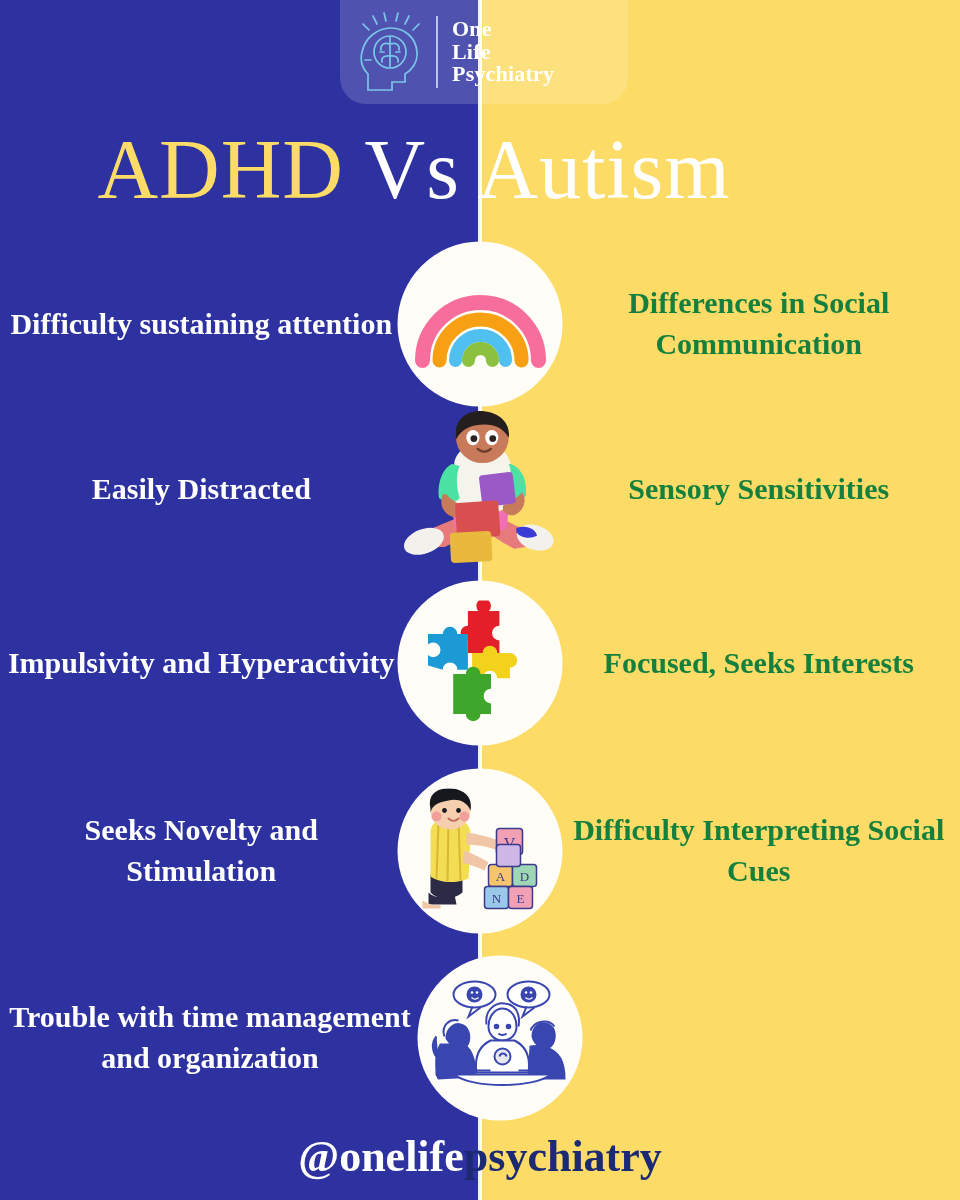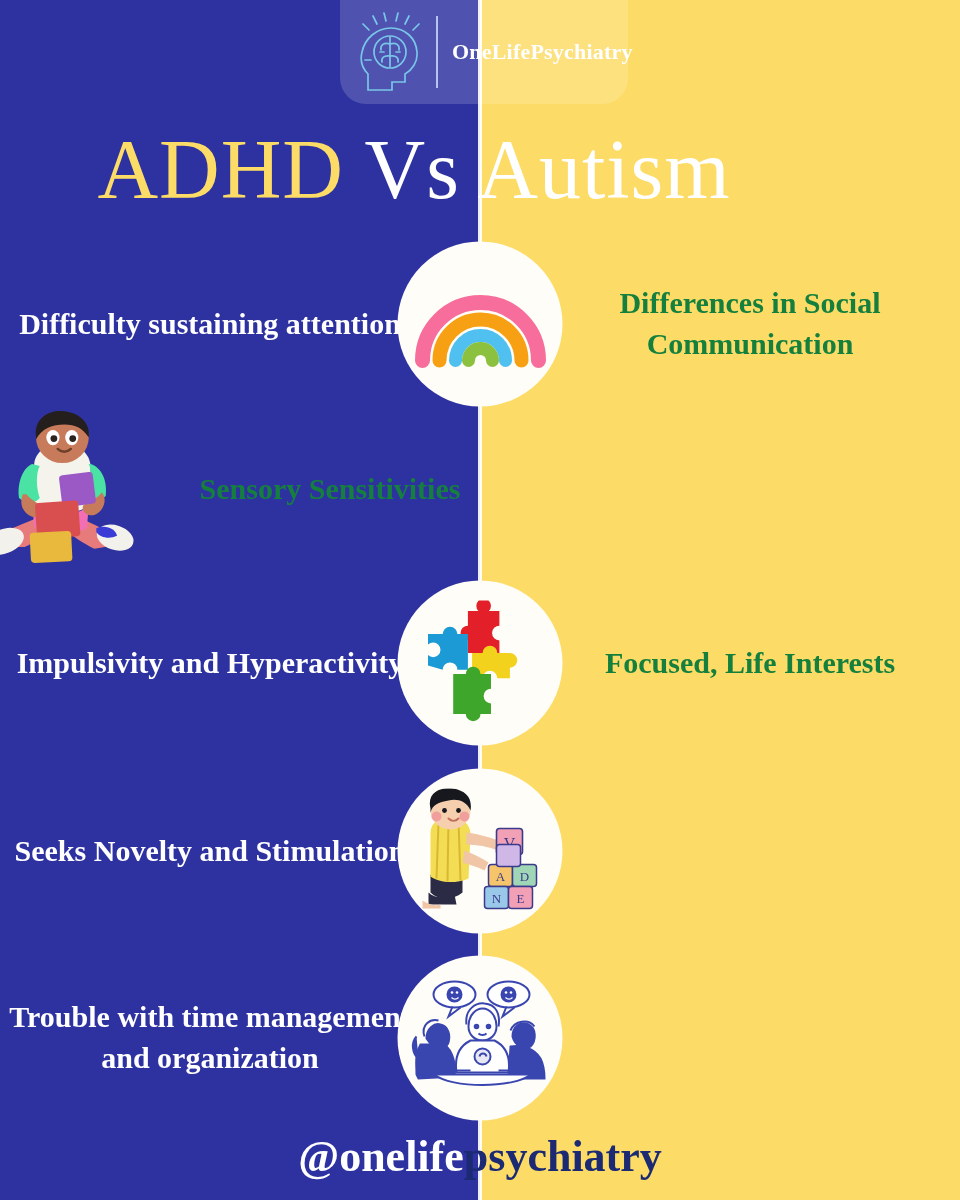--- a/index.html
+++ b/index.html
@@ -49,21 +49,21 @@
   }
   .logo-mark { width: 74px; height: 80px; flex: 0 0 74px; }
   .logo-divider {
     width: 2px; height: 72px;
     background: #b9c4ee;
     margin: 0 14px 0 4px;
     flex: 0 0 2px;
   }
   .logo-words {
     display: flex;
-    flex-direction: row;
+    flex-direction: column;
     justify-content: center;
     line-height: 1.02;
   }
   .logo-words span {
     color: #ffffff;
     font-weight: 700;
     font-size: 22px;
     letter-spacing: .2px;
     white-space: nowrap;
   }
@@ -83,20 +83,21 @@
   .title .t-vs   { color: #ffffff; }
   .title .t-aut  { color: #ffffff; }
 
   
   .row {
     position: absolute;
     left: 0;
     width: 960px;
     display: flex;
     align-items: center;
+    gap: 20px;
   }
   .cell {
     width: 420px;
     text-align: center;
     font-weight: 700;
     font-size: 30px;
     line-height: 1.36;
     padding: 0 6px;
     box-sizing: border-box;
   }
@@ -189,20 +190,21 @@
             <path d="M45 86 A25 25 0 0 1 95 86" stroke="#4FC0F0" stroke-width="13"></path>
             <path d="M58 86 A12 12 0 0 1 82 86" stroke="#8CC13F" stroke-width="13"></path>
           </g>
         </svg>
       </div>
     </div>
     <div class="cell cell-right">Differences in Social Communication</div>
   </div>
 
   <div class="row" style="top:404px; height:170px;">
+    <div class="cell cell-left">Easily Distracted</div>
     <div class="icon-slot">
       <div class="disc nodisc">
         <svg width="175" height="165" viewBox="0 0 175 165">
 
           <path d="M66 112 C48 120 32 126 26 128 L24 144 L50 144 C62 138 76 130 84 124 Z" fill="#E77B7B"></path>
           <path d="M110 114 C124 120 136 126 142 130 L148 142 L124 146 C112 140 100 132 94 126 Z" fill="#E77B7B"></path>
 
           <ellipse cx="28" cy="138" rx="22" ry="13" fill="#F3F1EC" transform="rotate(-20 28 138)"></ellipse>
           <ellipse cx="146" cy="134" rx="20" ry="13" fill="#F3F1EC" transform="rotate(18 146 134)"></ellipse>
           <path d="M126 124 C136 120 146 124 148 132 C140 136 130 134 126 128 Z" fill="#3B3BD6"></path>
@@ -251,21 +253,21 @@
           <g fill="#F2D21C">
             <path d="M62 50 h12 a7 7 0 1 1 0 14 v10 h-12 a7 7 0 1 0 -14 0 h-10 V50 h10 a7 7 0 1 1 14 0 Z" transform="translate(14 0)"></path>
           </g>
 
           <g fill="#3FA62C">
             <path d="M34 62 h12 a7 7 0 1 1 14 0 h10 v14 a7 7 0 1 0 0 14 v10 H60 a7 7 0 1 1 -14 0 H34 Z" transform="translate(0 8)"></path>
           </g>
         </svg>
       </div>
     </div>
-    <div class="cell cell-right">Focused, Life Interests</div>
+    <div class="cell cell-right">Focused, Seeks Interests</div>
   </div>
 
   <div class="row" style="top:766px; height:170px;">
     <div class="cell cell-left">Seeks Novelty and Stimulation</div>
     <div class="icon-slot">
       <div class="disc">
         <svg width="140" height="125" viewBox="0 0 140 125">
 
           <path d="M20 86 C26 92 40 94 52 90 L52 104 C42 112 28 112 20 104 Z" fill="#2B2B46"></path>
           <path d="M18 104 C24 110 36 110 44 106 L46 116 L18 116 Z" fill="#2B2B46"></path>
@@ -299,20 +301,21 @@
           <rect x="86" y="56" width="24" height="22" rx="3" fill="#CFB7E8" stroke="#3B3B8C" stroke-width="1.5"></rect>
           <g font-size="13" font-family="'Liberation Serif', serif" text-anchor="middle" fill="#3B3B8C">
             <text x="90" y="92">A</text>
             <text x="114" y="92">D</text>
             <text x="86" y="114">N</text>
             <text x="110" y="114">E</text>
           </g>
         </svg>
       </div>
     </div>
+    <div class="cell cell-right">Difficulty Interpreting Social Cues</div>
   </div>
 
   <div class="row" style="top:950px; height:175px;">
     <div class="cell cell-left">Trouble with time management and organization</div>
     <div class="icon-slot">
       <div class="disc">
         <svg width="140" height="118" viewBox="0 0 140 118">
           <g stroke="#3A46B0" stroke-width="2" fill="none">
 
             <ellipse cx="44" cy="16" rx="21" ry="13" fill="#ffffff"></ellipse>

